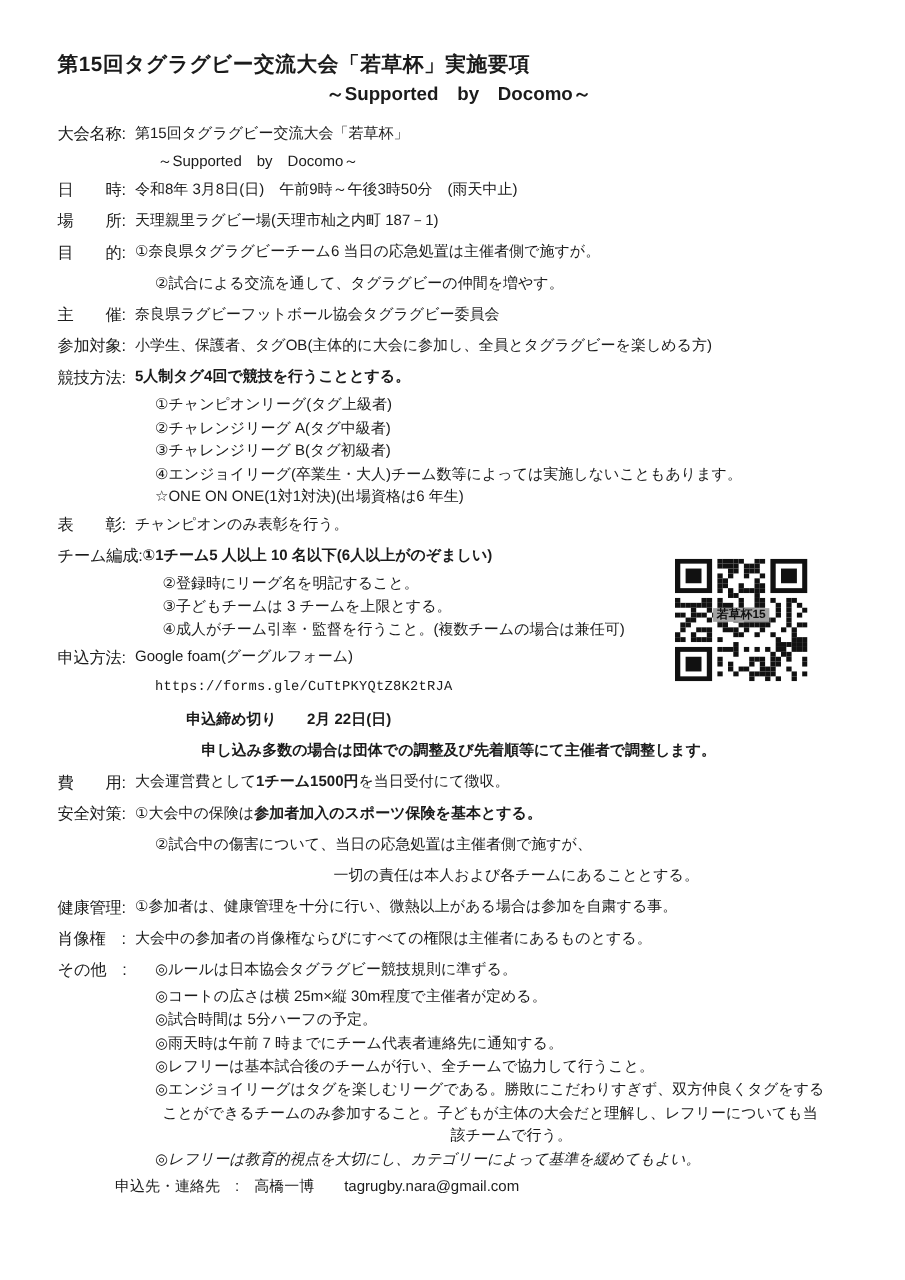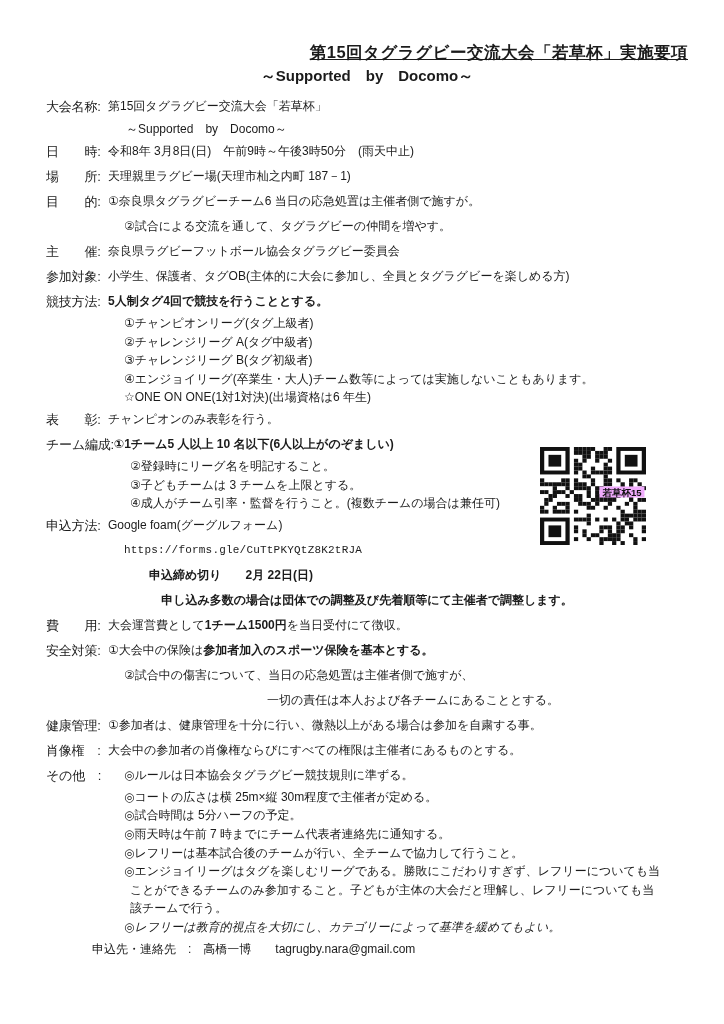--- a/index.html
+++ b/index.html
@@ -3,22 +3,22 @@
 <meta charset="utf-8">
 <style>
   html,body{margin:0;padding:0;background:#ffffff;}
   body{
     width:724px;height:1024px;position:relative;overflow:hidden;
     font-family:"Liberation Sans","DejaVu Sans",sans-serif;
     color:#1b1b1b;-webkit-font-smoothing:antialiased;
   }
   .page{padding:40px 36px 0 46px;}
   .title{
-    font-size:16.5px;font-weight:bold;text-align:right;
-    line-height:24px;letter-spacing:0.5px;white-space:pre;text-decoration:underline;
+    font-size:16.5px;font-weight:bold;text-align:left;
+    line-height:24px;letter-spacing:0.5px;white-space:pre;
   }
   .subtitle{
     font-size:15px;font-weight:bold;text-align:center;
     line-height:24px;margin-bottom:6px;white-space:pre;
   }
   .row{display:flex;align-items:flex-start;}
   .label{
     flex:0 0 62px;font-size:13px;line-height:25px;
     white-space:pre;letter-spacing:-0.2px;
   }
@@ -30,22 +30,22 @@
   .line.ctr{text-align:center;}
   .line.url{
     font-family:"Liberation Mono","DejaVu Sans Mono",monospace;
     font-size:11px;letter-spacing:0.2px;line-height:25px;
   }
   .b{font-weight:bold;}
   .qr-wrap{position:absolute;left:540px;top:447px;width:106px;height:98px;}
   .qr-wrap svg{display:block;width:106px;height:98px;}
   .qr-label{
     position:absolute;left:50%;top:46%;transform:translate(-50%,-50%);
-    background:#f0abfc;padding:0 3px;font-size:9.5px;font-weight:bold;
-    white-space:nowrap;color:#111;line-height:11px;margin-left:29px;
+    background:#a3a3a3;padding:0 3px;font-size:9.5px;font-weight:bold;
+    white-space:nowrap;color:#111;line-height:11px;
   }
 </style>
 </head>
 <body>
 
 <div class="page">
   <div class="title">第15回タグラグビー交流大会「若草杯」実施要項</div>
   <div class="subtitle">～Supported　by　Docomo～</div>
   <div id="doc-body">
       <div class="row">
@@ -152,23 +152,23 @@
         </div>
       </div>
       <div class="row">
         <span class="label">その他　:</span>
         <div class="content">
           <div class="line" style="padding-left: 16px;"><span>◎ルールは日本協会タグラグビー競技規則に準ずる。</span></div>
           <div class="line t" style="padding-left: 16px;"><span>◎コートの広さは横 25m×縦 30m程度で主催者が定める。</span></div>
           <div class="line t" style="padding-left: 16px;"><span>◎試合時間は 5分ハーフの予定。</span></div>
           <div class="line t" style="padding-left: 16px;"><span>◎雨天時は午前 7 時までにチーム代表者連絡先に通知する。</span></div>
           <div class="line t" style="padding-left: 16px;"><span>◎レフリーは基本試合後のチームが行い、全チームで協力して行うこと。</span></div>
-          <div class="line t" style="padding-left: 16px;"><span>◎エンジョイリーグはタグを楽しむリーグである。勝敗にこだわりすぎず、レフリーについても当</span></div>
+          <div class="line t" style="padding-left: 16px;"><span>◎エンジョイリーグはタグを楽しむリーグである。勝敗にこだわりすぎず、双方仲良くタグをする</span></div>
           <div class="line t" style="padding-left: 22px;"><span>ことができるチームのみ参加すること。子どもが主体の大会だと理解し、レフリーについても当</span></div>
-          <div class="line t" style="padding-left: 22px;"><span>該チームで行う。</span></div>
+          <div class="line t" style="padding-left: 22px; text-align: center;"><span>該チームで行う。</span></div>
           <div class="line t" style="padding-left: 16px; font-style: italic;"><span>◎レフリーは教育的視点を大切にし、カテゴリーによって基準を緩めてもよい。</span></div>
         </div>
       </div>
       <div class="full">
         <div class="">
           <div class="line" style="padding-left: 46px;"><span>申込先・連絡先　:　高橋一博　　</span><span>tagrugby.nara@gmail.com</span></div>
         </div>
       </div>
     </div>
 </div>

